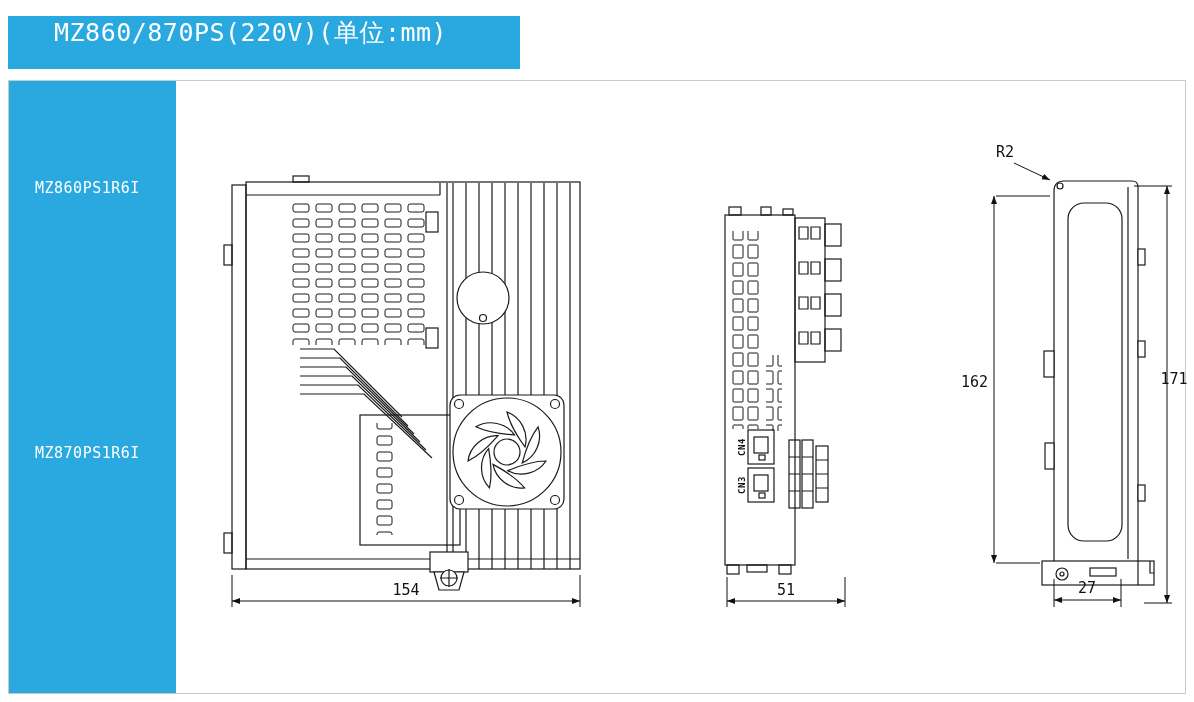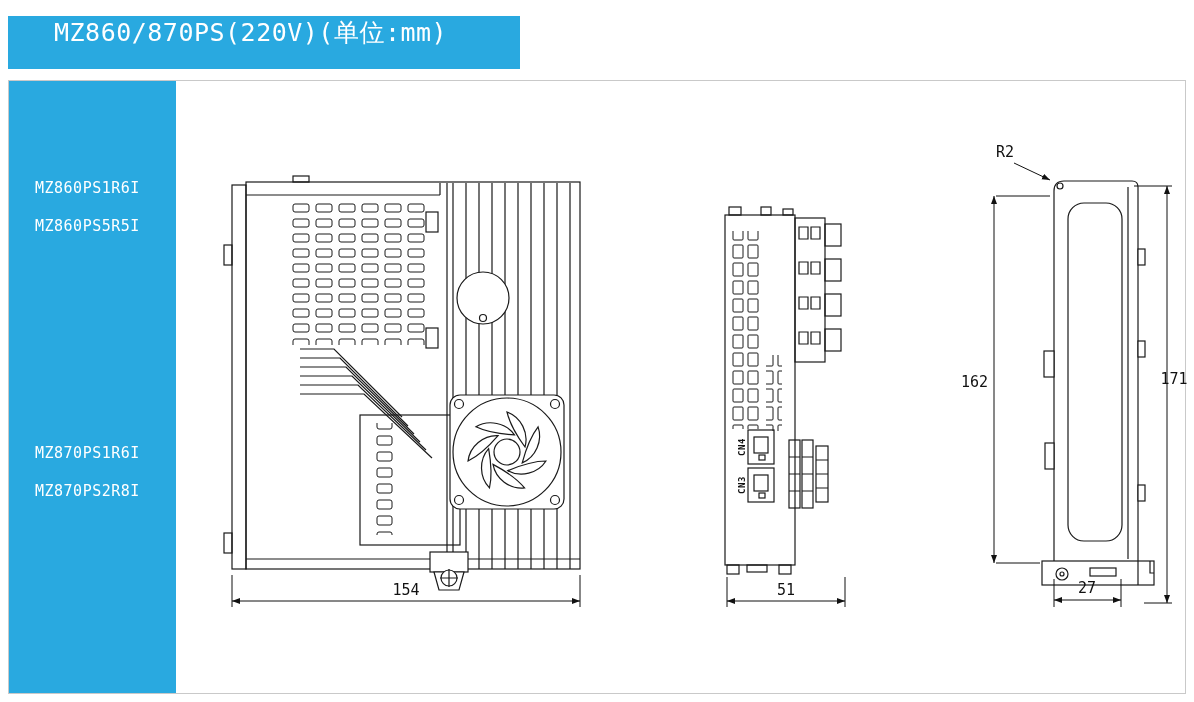--- a/index.html
+++ b/index.html
@@ -24,25 +24,23 @@
 
 <div class="banner">
   <span class="banner-title">MZ860/870PS(220V)(单位:mm)</span>
 </div>
 
 <div class="sheet">
 
   <div class="spec-panel">
     <div class="model-group" style="top:88px">
       <div class="model-item">MZ860PS1R6I</div>
-      <div class="model-item">MZ860PS5R5I</div>
     </div>
     <div class="model-group" style="top:353px">
       <div class="model-item">MZ870PS1R6I</div>
-      <div class="model-item">MZ870PS2R8I</div>
     </div>
   </div>
 
   <svg class="dwg" viewBox="0 0 1010 612">
     <defs>
       <marker id="arr" markerUnits="userSpaceOnUse" markerWidth="10" markerHeight="8" refX="8" refY="3" orient="auto-start-reverse">
         <path d="M0,0 L8,3 L0,6 Z" fill="#111"></path>
       </marker>
       <pattern id="slotsH" width="23" height="15" patternUnits="userSpaceOnUse">
         <rect x="2" y="3" width="16" height="8" rx="2" fill="#fff" stroke="#1a1a1a"></rect>

